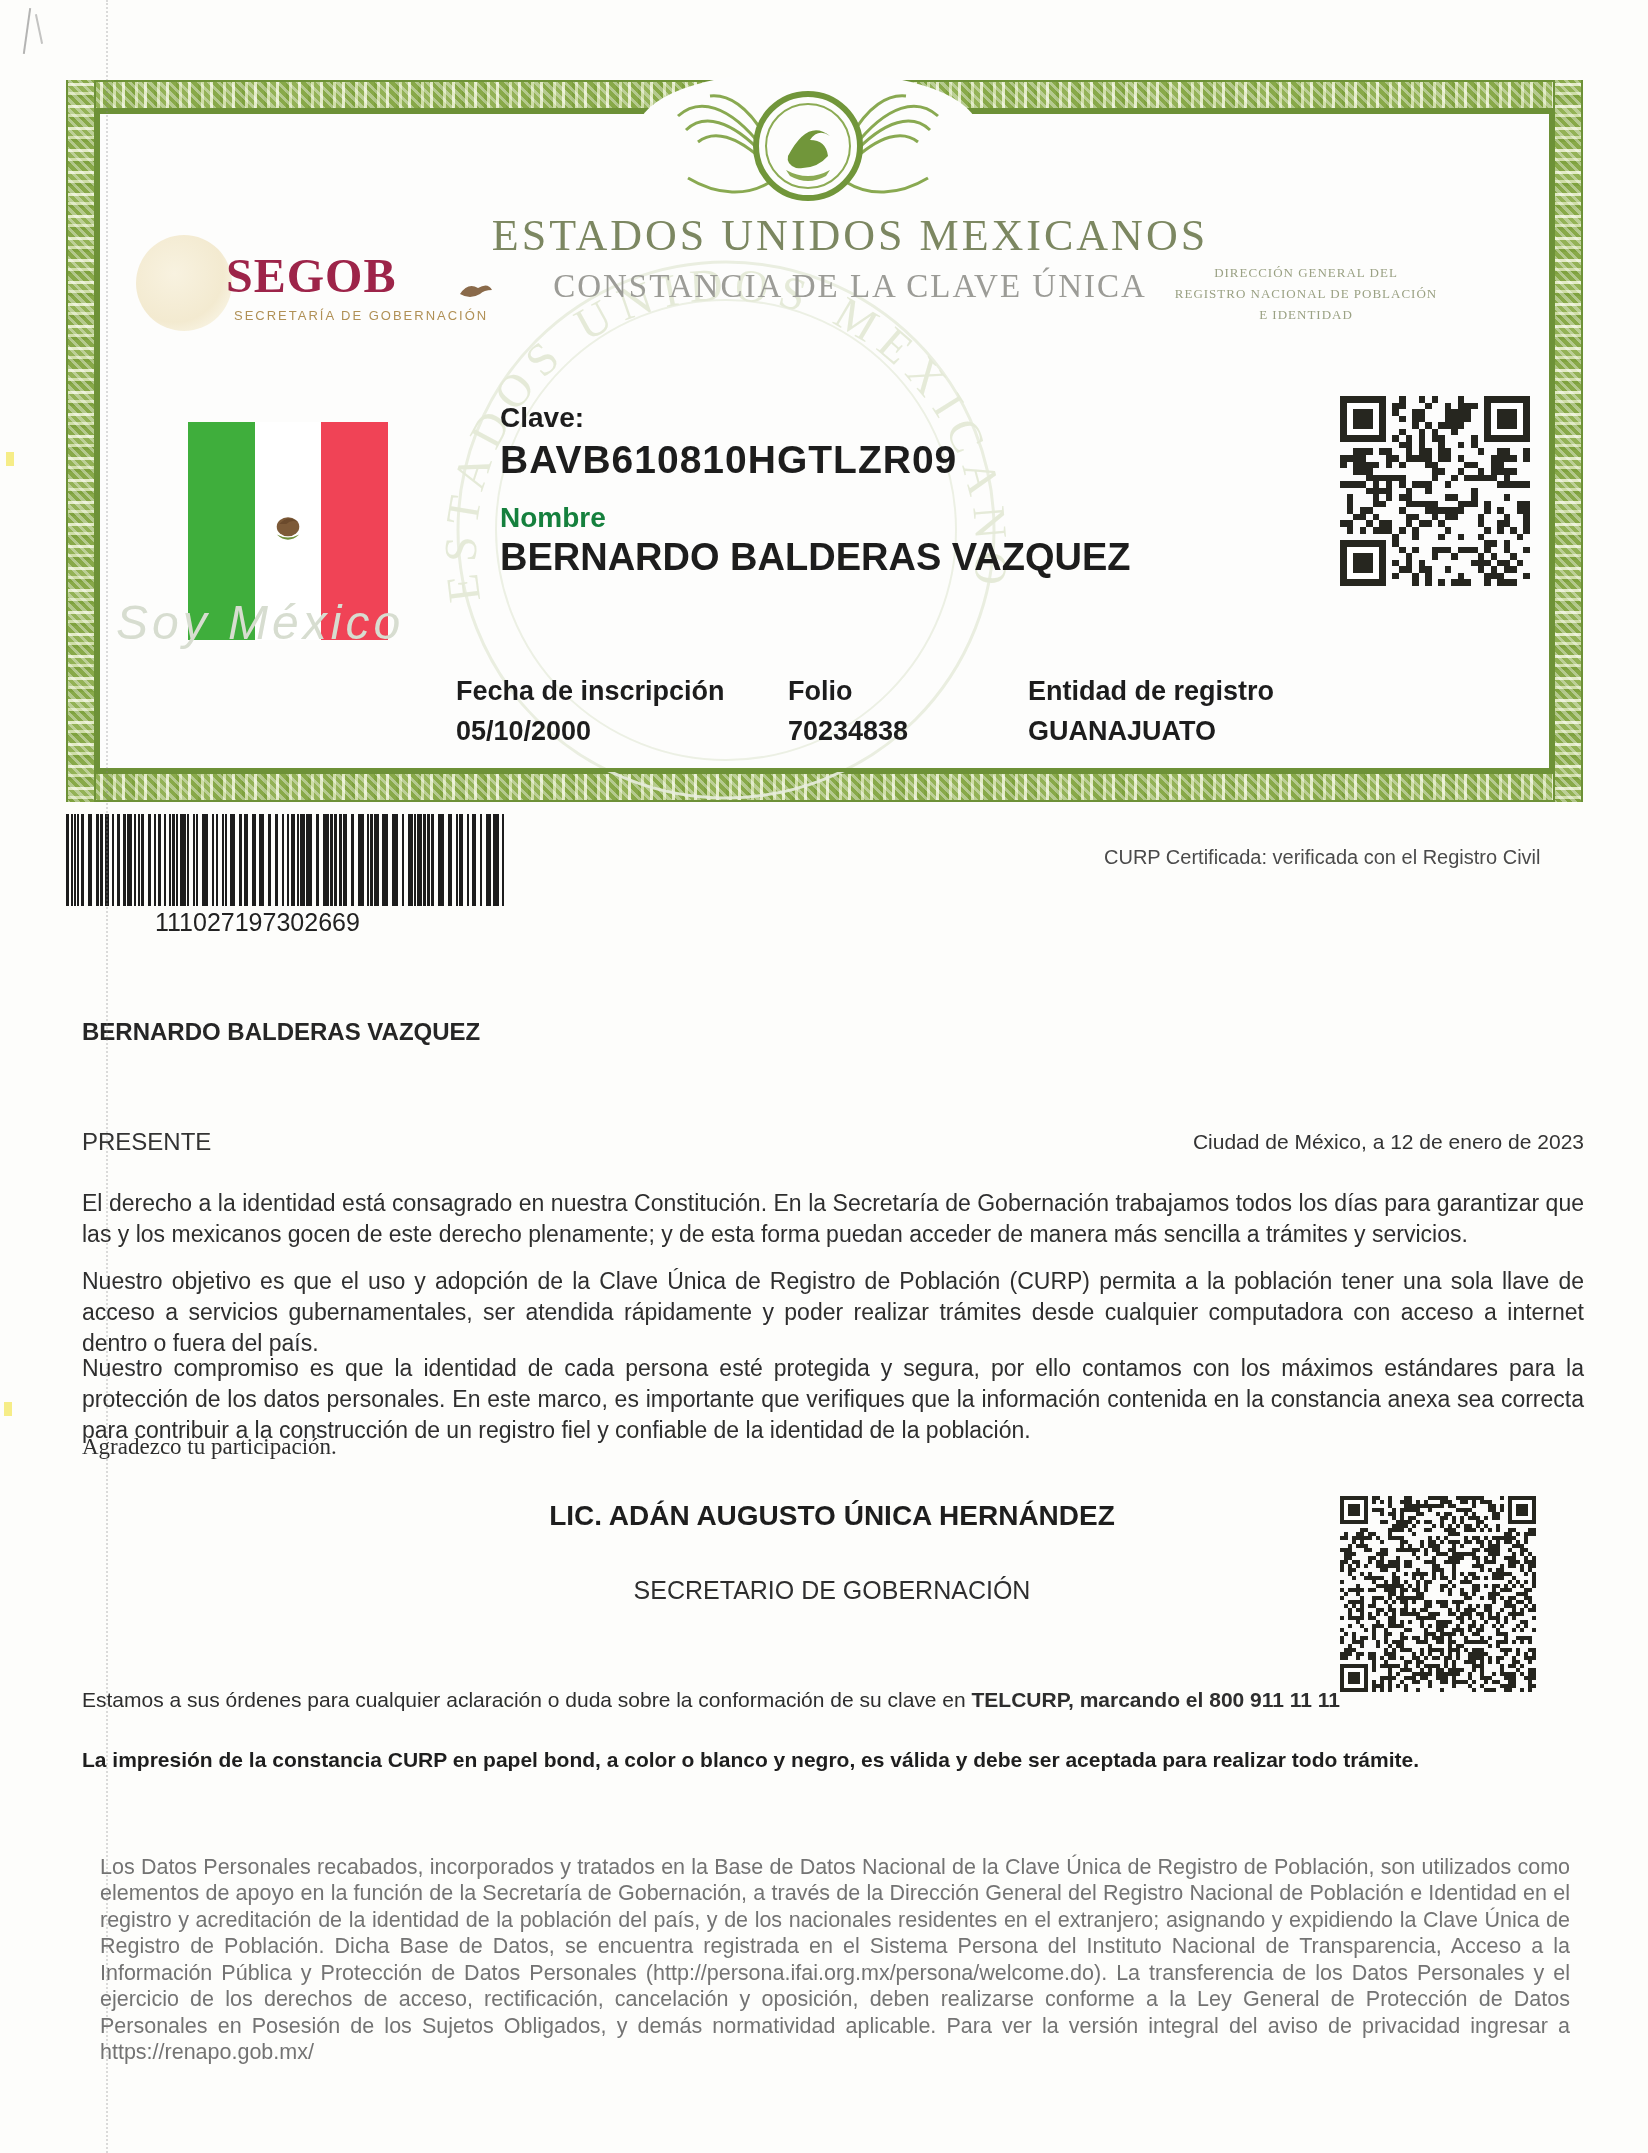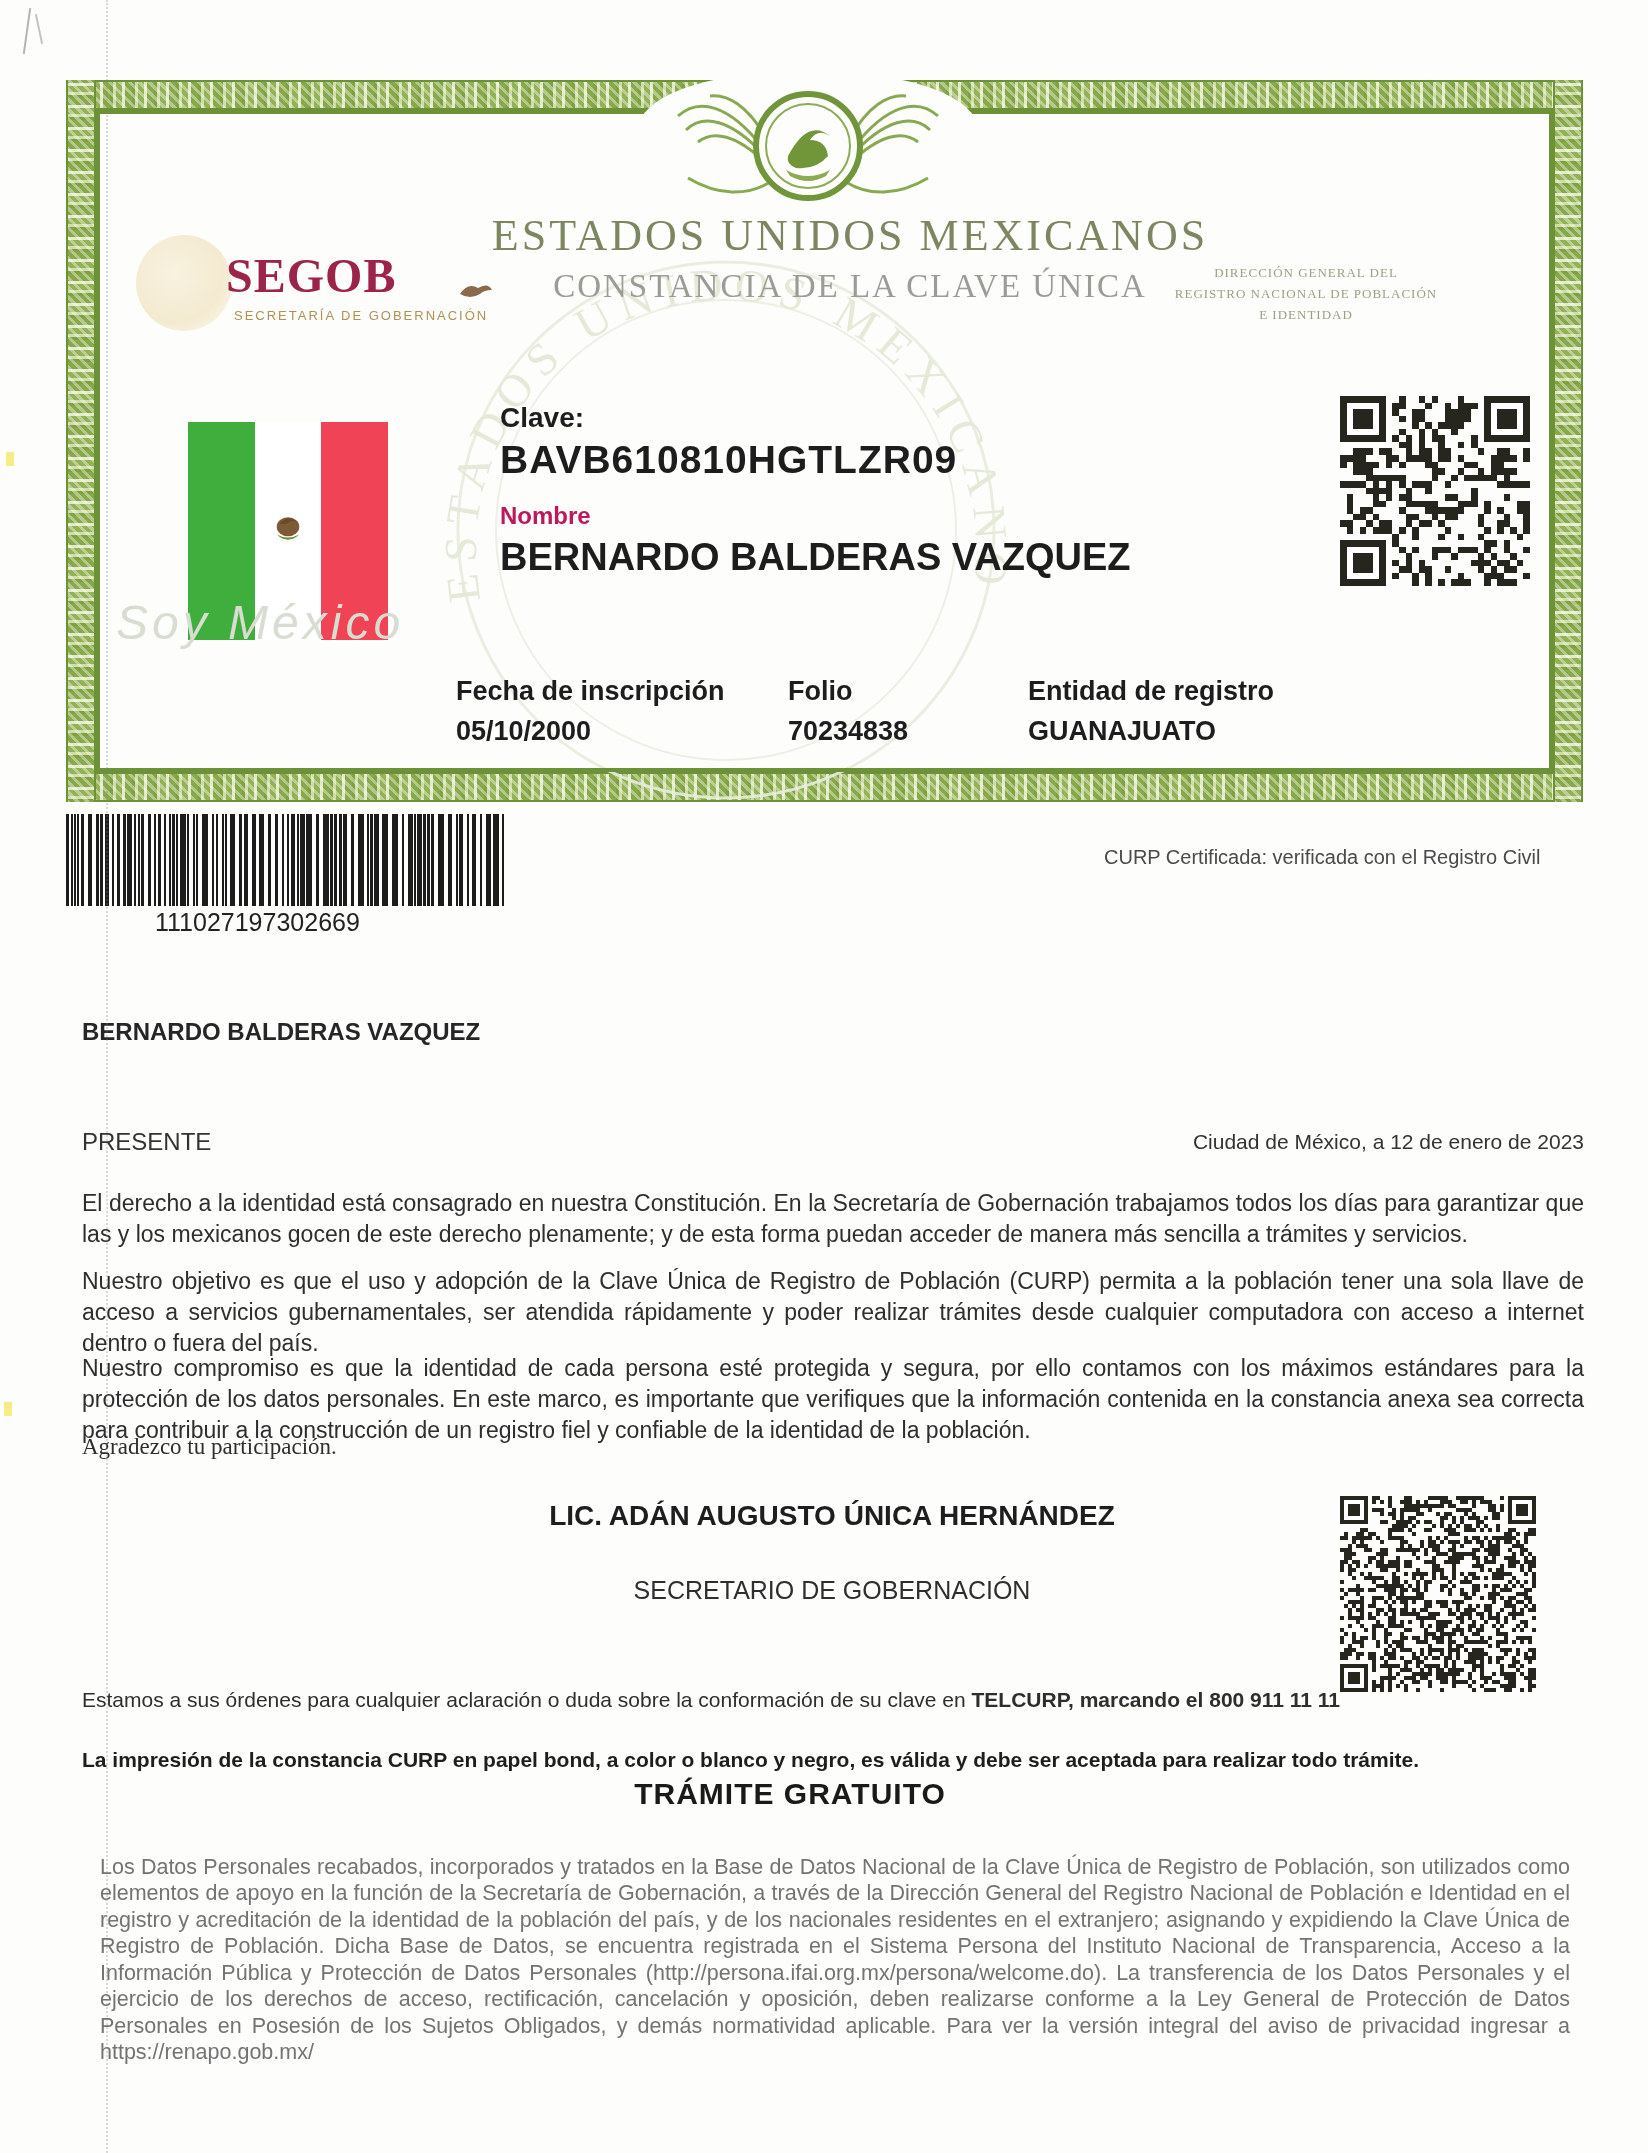--- a/index.html
+++ b/index.html
@@ -39,21 +39,21 @@
       font-family:"Liberation Serif",serif;font-size:44px;letter-spacing:3px;color:#7c8761;}
   .cert-sub1{position:absolute;left:354px;top:188px;width:860px;text-align:center;z-index:3;
       font-family:"Liberation Serif",serif;font-size:33px;letter-spacing:2px;color:#9c9c97;}
   .cert-sub2{position:absolute;left:354px;top:232px;width:860px;text-align:center;z-index:3;
       font-family:"Liberation Serif",serif;font-size:33px;letter-spacing:2px;color:#9c9c97;}
   .direccion{position:absolute;left:1080px;top:182px;width:320px;text-align:center;z-index:3;
       font-family:"Liberation Serif",serif;font-size:13px;line-height:21px;letter-spacing:1px;color:#9aa183;}
 
   .clave-label{position:absolute;left:434px;top:322px;z-index:3;font-weight:bold;font-size:28px;color:#1d1d1d;}
   .clave-value{position:absolute;left:434px;top:358px;z-index:3;font-weight:bold;font-size:39px;letter-spacing:1px;color:#1d1d1d;}
-  .nombre-label{position:absolute;left:434px;top:422px;z-index:3;font-weight:bold;font-size:24px;color:#be185d;}
+  .nombre-label{position:absolute;left:434px;top:422px;z-index:3;font-weight:bold;font-size:28px;color:#15803d;}
   .nombre-value{position:absolute;left:434px;top:456px;z-index:3;font-weight:bold;font-size:38px;color:#1d1d1d;}
 
   .flag{position:absolute;left:122px;top:342px;width:200px;height:218px;z-index:3;display:flex;}
   .flag .g{flex:1;background:#3fae3c;}
   .flag .w{flex:1;background:#ffffff;position:relative;}
   .flag .r{flex:1;background:#f04356;}
   .flag-eagle{position:absolute;left:50%;top:50%;width:52px;height:52px;transform:translate(-50%,-50%);}
 
   .qr1{position:absolute;left:1274px;top:316px;width:190px;height:190px;z-index:3;}
 
@@ -1596,17 +1596,16 @@
           <rect width="7" height="7"></rect>
           <rect x="1" y="1" width="5" height="5" fill="#fff"></rect>
           <rect x="2" y="2" width="3" height="3"></rect>
         </g>
       </svg></div>
 
   <div class="contact">
     <span>Estamos a sus órdenes para cualquier aclaración o duda sobre la conformación de su clave en </span><b>TELCURP, marcando el 800 911 11 11</b>
   </div>
   <div class="print-note">La impresión de la constancia CURP en papel bond, a color o blanco y negro, es válida y debe ser aceptada para realizar todo trámite.</div>
-  <div class="gratuito">TRÁMITE GRATUITO</div>
   <p class="privacy">Los Datos Personales recabados, incorporados y tratados en la Base de Datos Nacional de la Clave Única de Registro de Población, son utilizados como elementos de apoyo en la función de la Secretaría de Gobernación, a través de la Dirección General del Registro Nacional de Población e Identidad en el registro y acreditación de la identidad de la población del país, y de los nacionales residentes en el extranjero; asignando y expidiendo la Clave Única de Registro de Población. Dicha Base de Datos, se encuentra registrada en el Sistema Persona del Instituto Nacional de Transparencia, Acceso a la Información Pública y Protección de Datos Personales (http://persona.ifai.org.mx/persona/welcome.do). La transferencia de los Datos Personales y el ejercicio de los derechos de acceso, rectificación, cancelación y oposición, deben realizarse conforme a la Ley General de Protección de Datos Personales en Posesión de los Sujetos Obligados, y demás normatividad aplicable. Para ver la versión integral del aviso de privacidad ingresar a https://renapo.gob.mx/</p>
 
   <div class="fold-line"></div>
 </div>
 
 </body></html>

